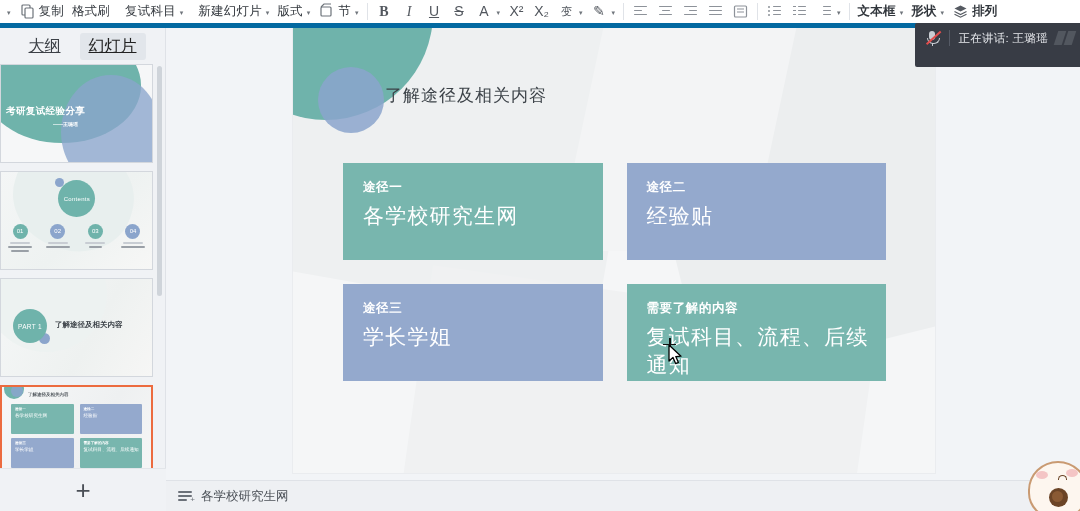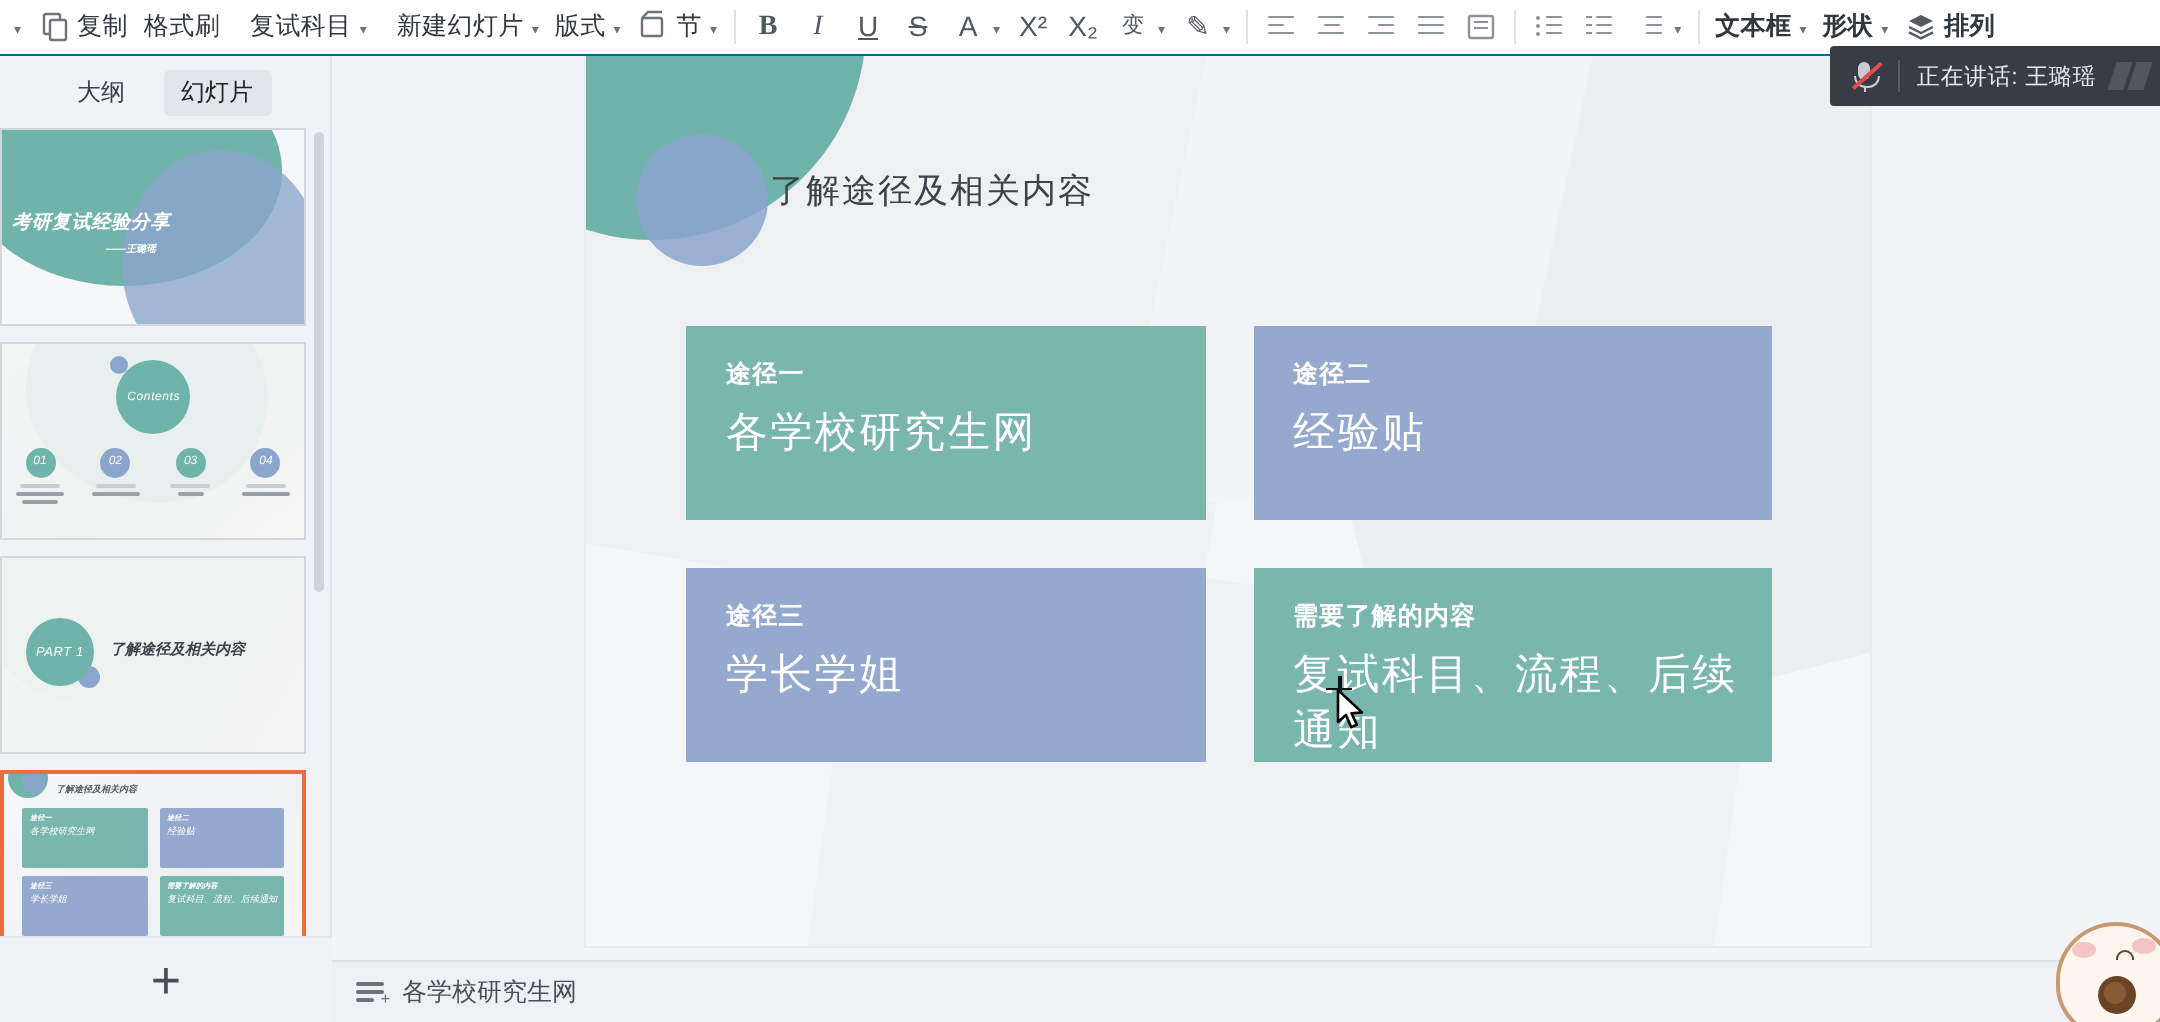--- a/index.html
+++ b/index.html
@@ -6,21 +6,21 @@
   body{
     width:1080px;height:511px;overflow:hidden;
     font-family:"Liberation Sans","DejaVu Sans",sans-serif;
     background:#f2f4f7;position:relative;
   }
   .app{position:absolute;inset:0;}
 
   
   .toolbar{
     position:absolute;left:0;top:0;width:1080px;height:28px;
-    background:#ffffff;border-bottom:1px solid #0369a1;
+    background:#ffffff;border-bottom:5px solid #0369a1;
     display:flex;align-items:center;box-sizing:border-box;
     padding:0 2px;white-space:nowrap;overflow:hidden;
   }
   .tb-item{
     display:flex;align-items:center;height:24px;padding:0 4px;
     font-size:12.5px;color:#3a3f45;cursor:default;border-radius:3px;
     gap:3px;
   }
   .tb-label{font-size:12.5px;color:#32373d;letter-spacing:.2px;}
   .tb-label.bold{font-weight:700;}
@@ -34,41 +34,41 @@
   .fm-glyph.u{text-decoration:underline;}
   .fm-glyph.s{text-decoration:line-through;}
   .lines{position:absolute;left:2px;top:3px;width:13px;height:11px;}
   .lines i{position:absolute;left:0;height:1.4px;background:#8d9299;border-radius:1px;}
   .numdot{position:absolute;left:0;width:2px;height:2px;background:#8d9299;border-radius:50%;}
 
   
   .speak-badge{
     position:absolute;right:0;top:23px;height:30px;
     background:#383c45;display:flex;align-items:center;
-    padding:0 6px 0 8px;border-radius:2px 0 0 2px;z-index:40;margin-left:17px;
+    padding:0 6px 14px 8px;border-radius:2px 0 0 2px;z-index:40;margin-left:17px;
   }
   .mic-off{width:18px;height:18px;position:relative;flex:none;}
   .mic-body{position:absolute;left:6px;top:2px;width:6px;height:9px;border-radius:3px;background:#c9ccd2;}
   .mic-arc{position:absolute;left:3.5px;top:9px;width:11px;height:5px;border:1.4px solid #c9ccd2;border-top:none;border-radius:0 0 7px 7px;}
   .mic-stem{position:absolute;left:8.3px;top:14px;width:1.4px;height:3px;background:#c9ccd2;}
   .mic-slash{position:absolute;left:1px;top:8px;width:19px;height:1.6px;background:#e24c4c;transform:rotate(-42deg);transform-origin:center;}
   .speak-div{width:1px;height:16px;background:#565b66;margin:0 8px;}
   .speak-text{color:#e6e8ec;font-size:11.5px;letter-spacing:.3px;}
   .speak-waves{display:flex;align-items:center;gap:2px;margin-left:8px;}
   .speak-waves span{display:block;width:8px;height:14px;background:#52575f;transform:skewX(-18deg);}
 
   
   .sidebar{
     position:absolute;left:0;top:28px;width:166px;bottom:0;
     background:#f0f2f5;border-right:1px solid #dfe2e7;box-sizing:border-box;
   }
   .side-tabs{height:28px;display:flex;align-items:center;justify-content:center;gap:10px;padding-top:4px;}
-  .side-tab{font-size:12px;color:#3c4147;padding:3px 9px;border-radius:3px;cursor:default;}
+  .side-tab{font-size:16px;color:#3c4147;padding:3px 9px;border-radius:3px;cursor:default;text-decoration:underline;}
   .side-tab.active{background:#e2e6eb;color:#222;}
-  .thumbs{position:absolute;left:0;top:36px;right:0;bottom:40px;overflow:hidden;font-style:italic;}
+  .thumbs{position:absolute;left:0;top:36px;right:0;bottom:40px;overflow:hidden;}
   .thumb-wrap{position:relative;margin:0 12px 8px 0;padding-left:2px;}
   .thumb{
     position:relative;height:99px;background:#f6f7f8;border:1px solid #d3d7dd;
     margin-left:-2px;box-sizing:border-box;overflow:hidden;
   }
   .thumb.sel{border:2px solid #ec6b3f;}
   .sb-scroll{position:absolute;right:3px;top:2px;width:5px;height:230px;background:#cfd4da;border-radius:3px;}
 
   
   .t1-teal{position:absolute;left:-12%;top:-38%;width:105%;height:118%;border-radius:50%;background:#6fb3ab;}

